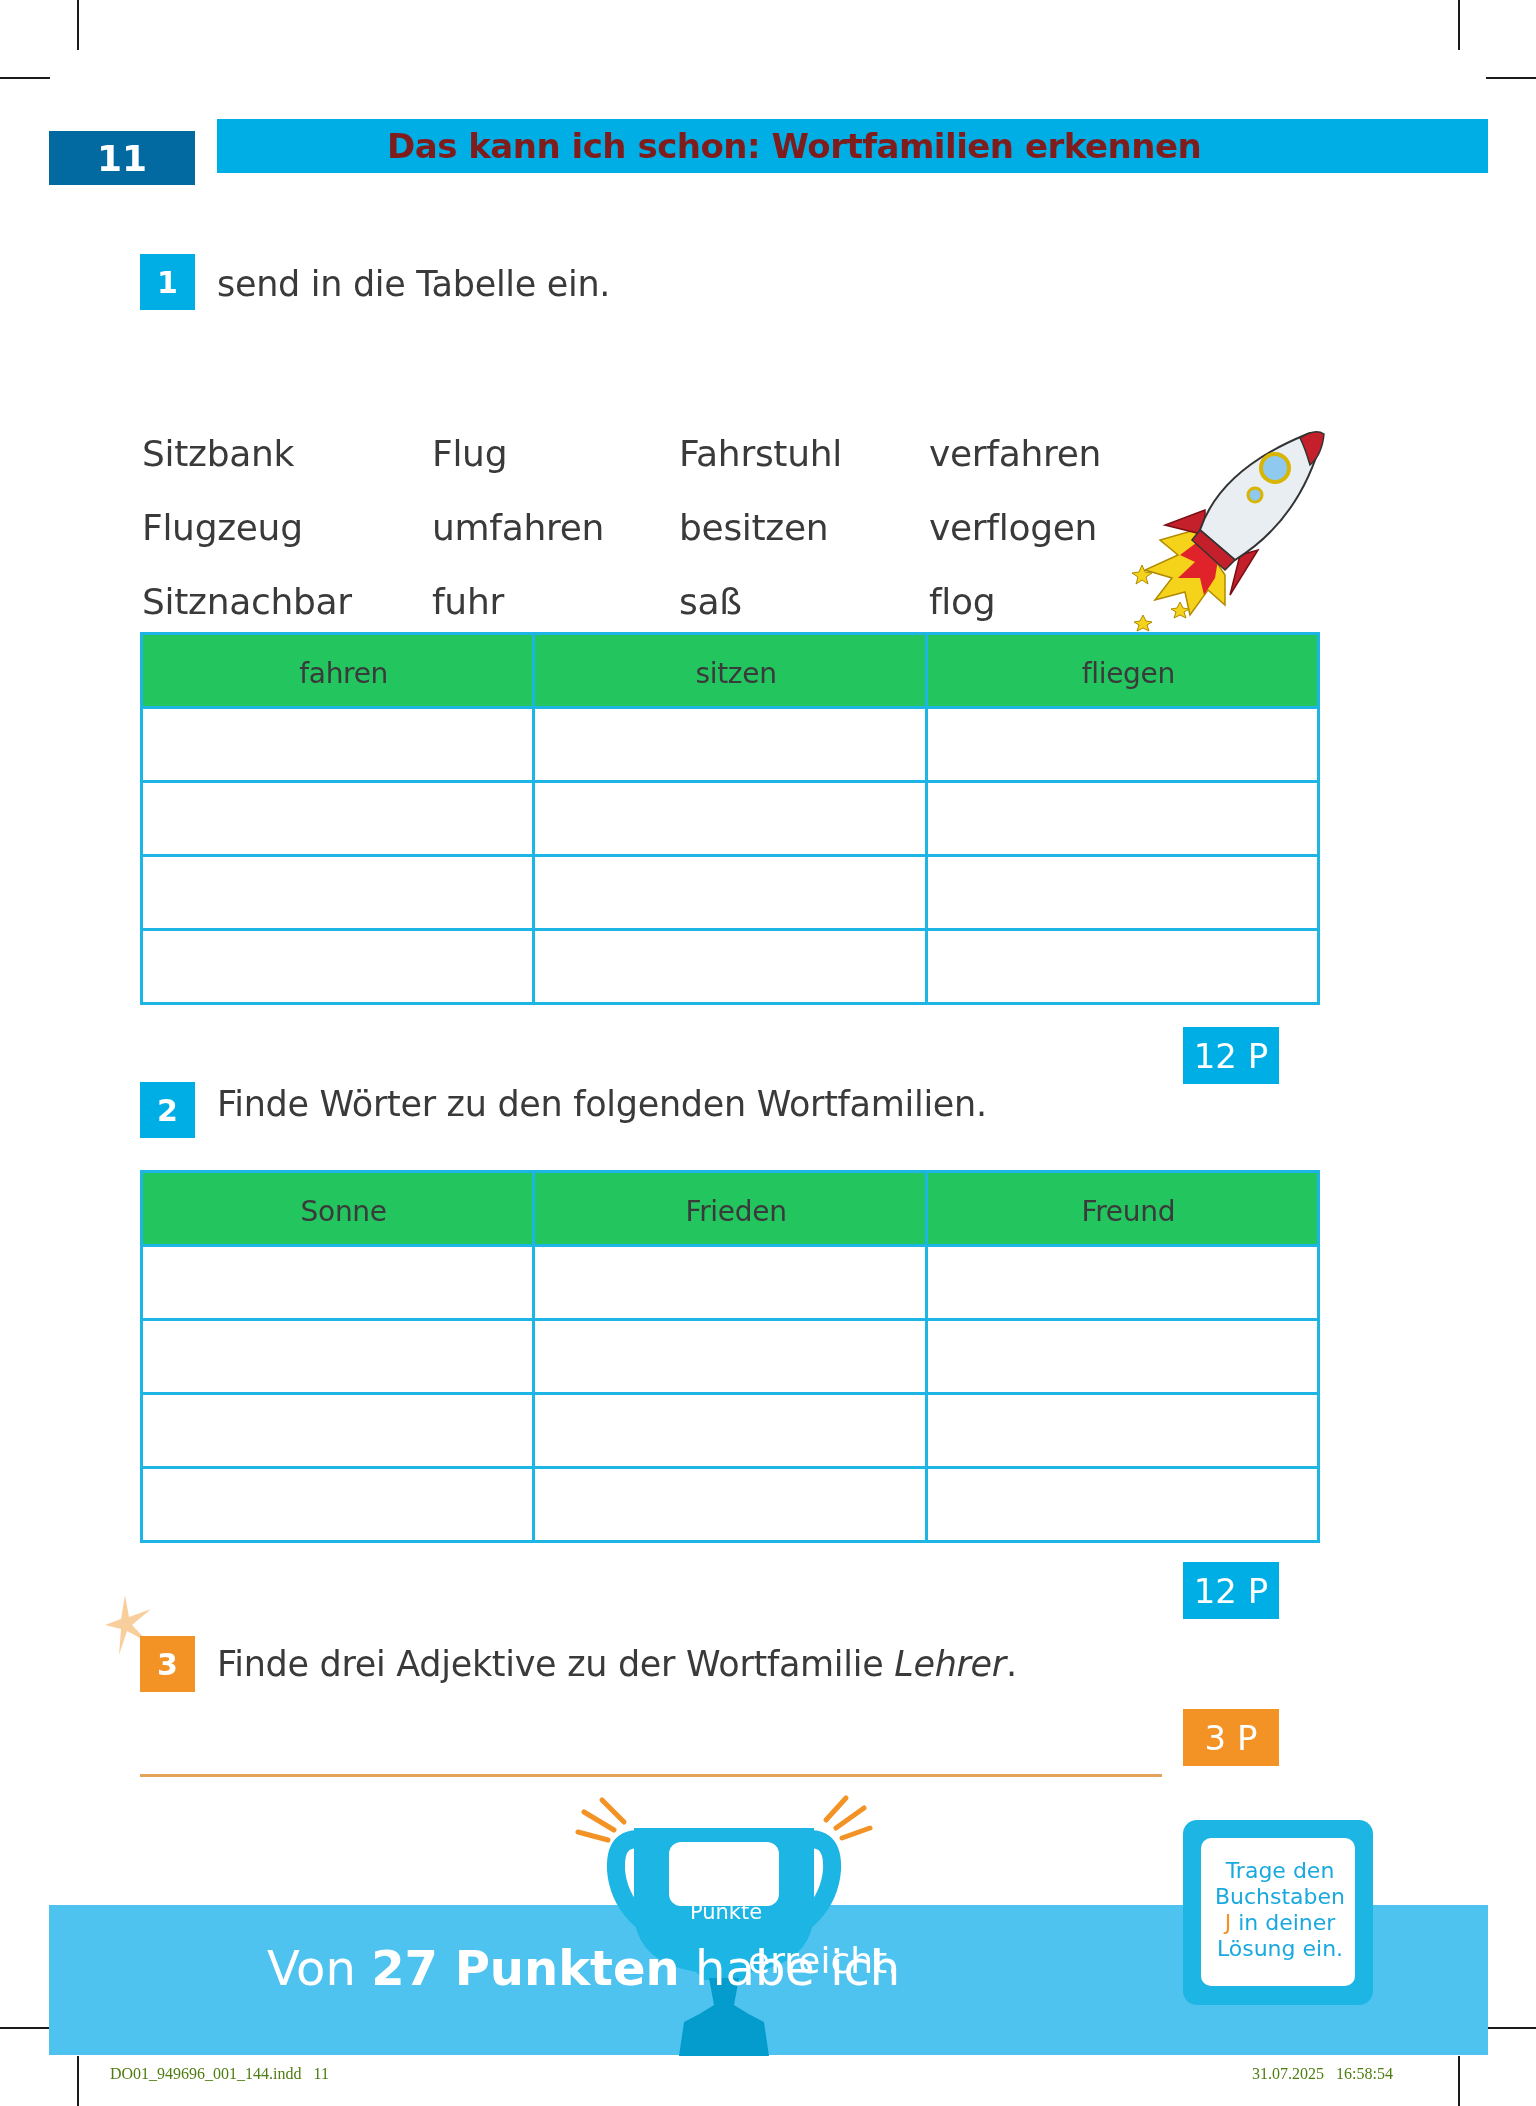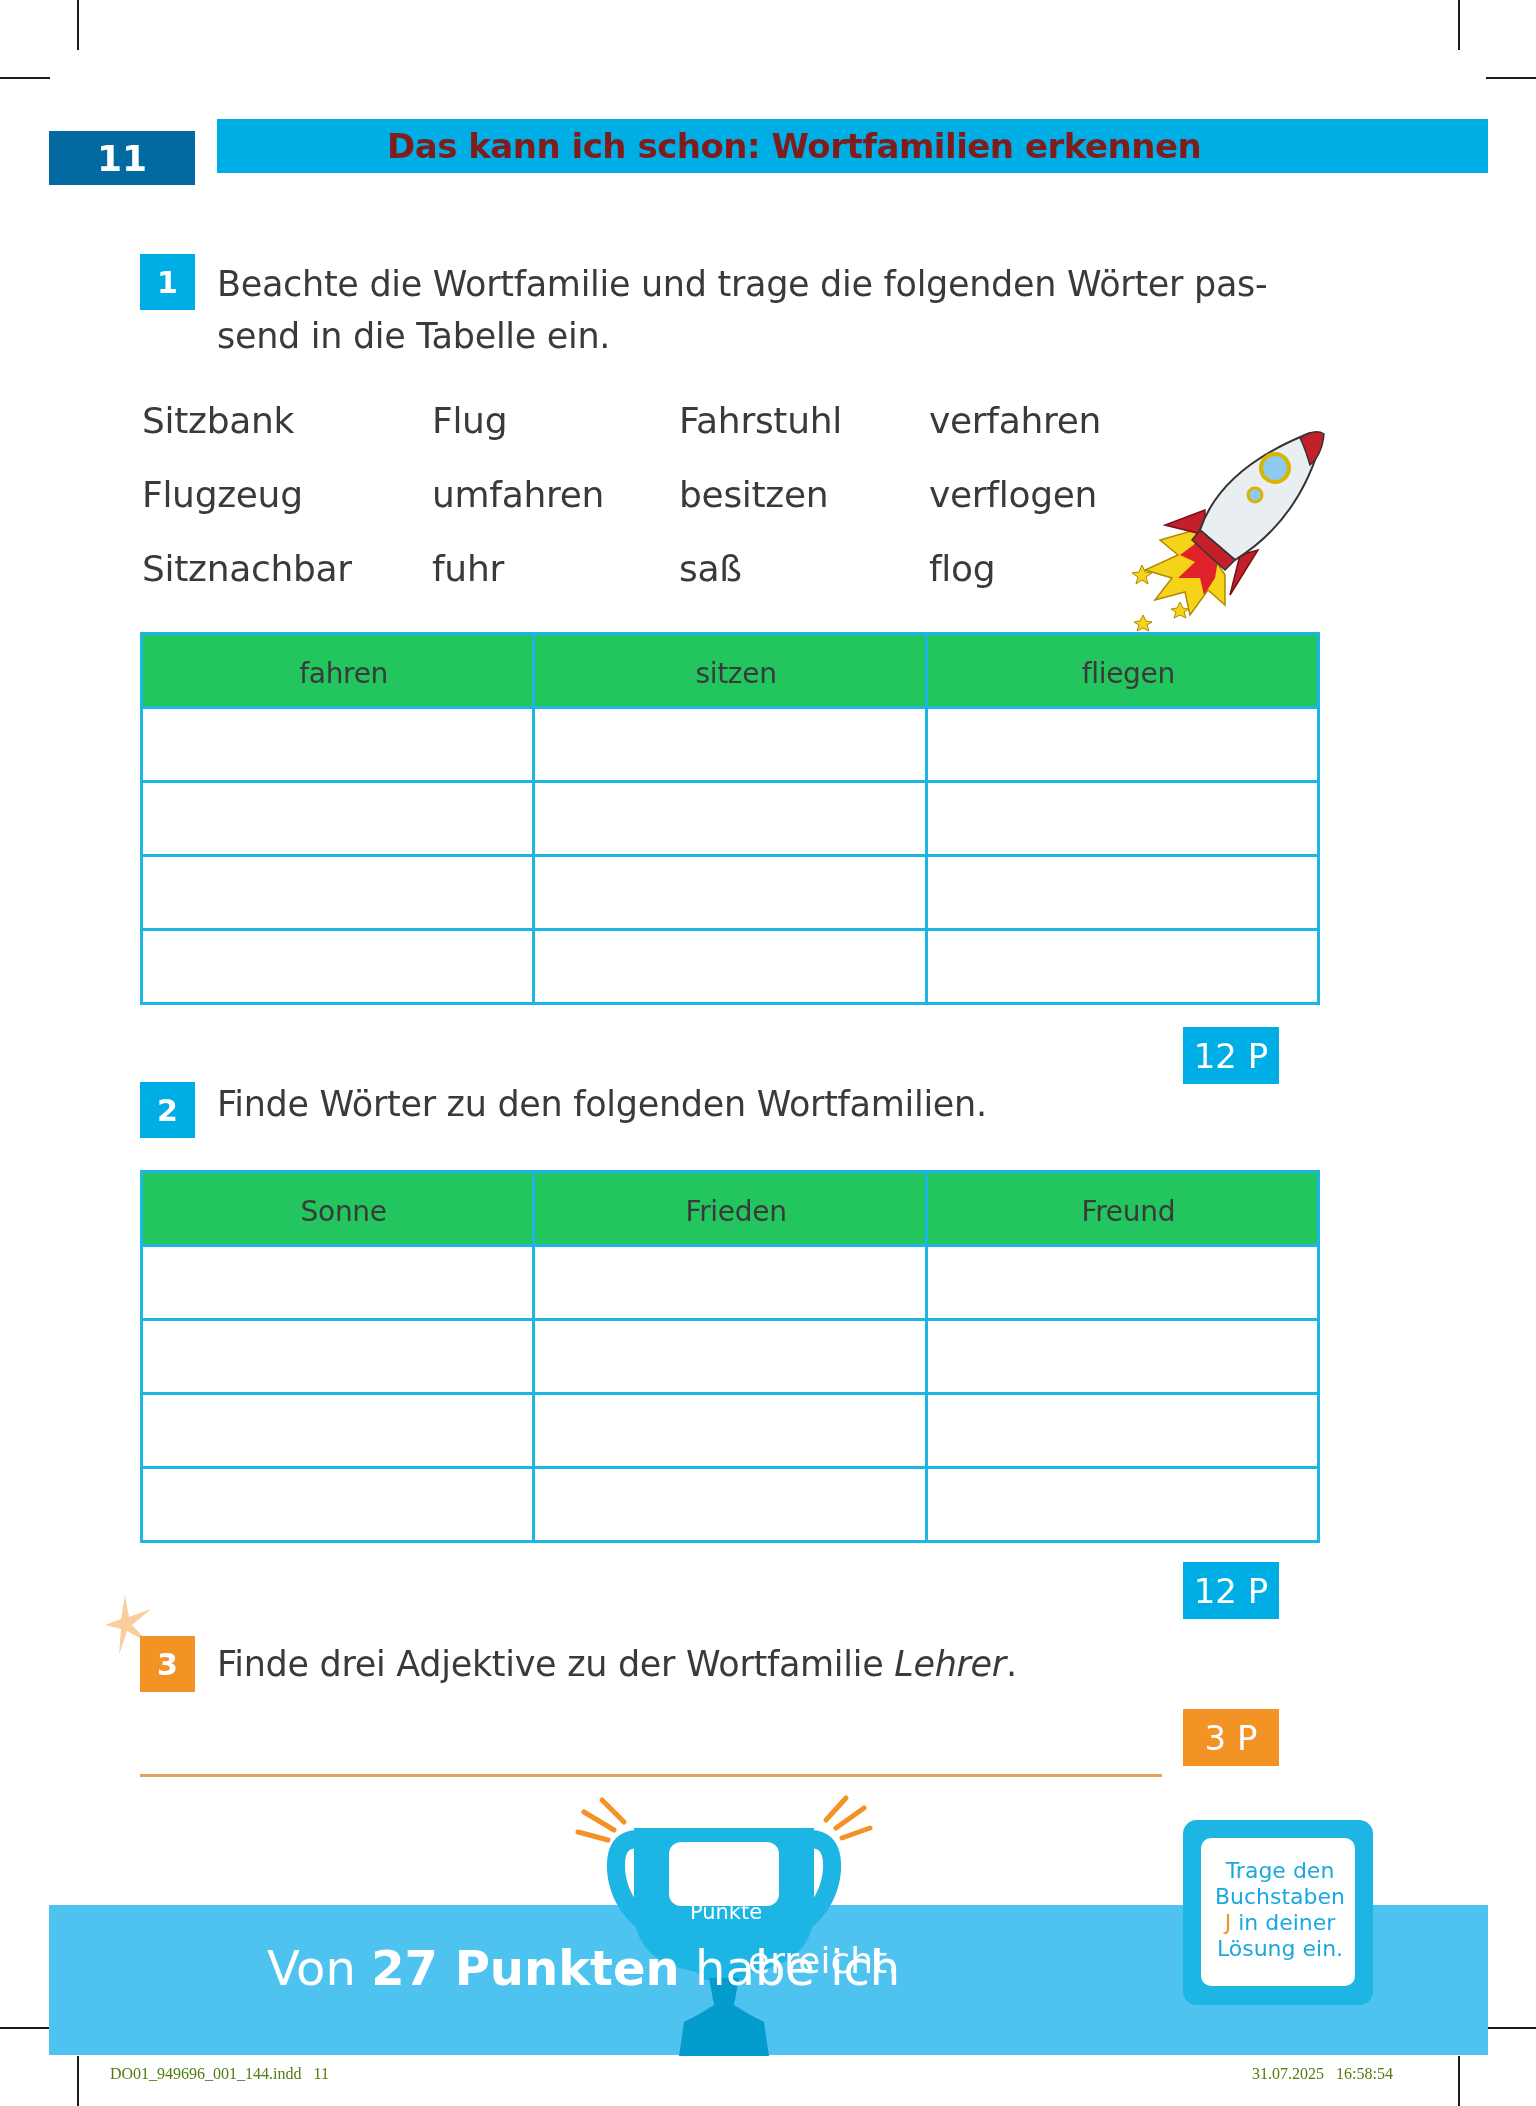--- a/index.html
+++ b/index.html
@@ -21,21 +21,21 @@
   
   .task-badge { width: 55px; height: 56px; color: #fff; font-weight: bold; font-size: 30px;
     display: flex; align-items: center; justify-content: center; }
   .task-badge.blue { background: #00aee6; }
   .task-badge.orange { background: #f39325; }
 
   .task-text { font-size: 35px; color: #3a3a3a; line-height: 52px; letter-spacing: -0.3px; }
 
   
   .word-bank { left: 142px; top: 400px; width: 1000px; }
-  .word-row { display: flex; height: 74px; align-items: flex-start; }
+  .word-row { display: flex; height: 74px; align-items: flex-end; }
   .word { font-size: 36px; color: #3a3a3a; letter-spacing: -0.3px; }
   .word:nth-child(1) { width: 290px; }
   .word:nth-child(2) { width: 247px; }
   .word:nth-child(3) { width: 250px; }
   .word:nth-child(4) { width: 200px; }
 
   
   .ws-table { position: absolute; left: 140px; width: 1180px; border-collapse: collapse; table-layout: fixed; }
   .ws-table th, .ws-table td { border: 3px solid #1cb5e4; height: 74px; }
   .ws-table th { background: #22c55e; text-align: center; font-weight: normal; font-size: 28px;
@@ -83,21 +83,20 @@
 <div class="crop-h" style="left:0; top:2027px; width:50px;"></div>
 <div class="crop-v" style="left:77px; top:2056px; height:50px;"></div>
 <div class="crop-h" style="left:1486px; top:2027px; width:50px;"></div>
 <div class="crop-v" style="left:1458px; top:2056px; height:50px;"></div>
 
 <div class="abs page-num-box">11</div>
 <div class="abs title-bar">Das kann ich schon: Wortfamilien erkennen</div>
 
 <div class="abs task-badge blue" style="left:140px; top:254px;">1</div>
 <div class="abs task-text" style="left:217px; top:258px; width:1100px;">
-  <div>Beachte die Wortfamilie und trage die folgenden Wörter pas-</div>
   <div>send in die Tabelle ein.</div>
 </div>
 
 <div class="abs word-bank">
   <div class="word-row">
     <span class="word">Sitzbank</span>
     <span class="word">Flug</span>
     <span class="word">Fahrstuhl</span>
     <span class="word">verfahren</span>
   </div>

